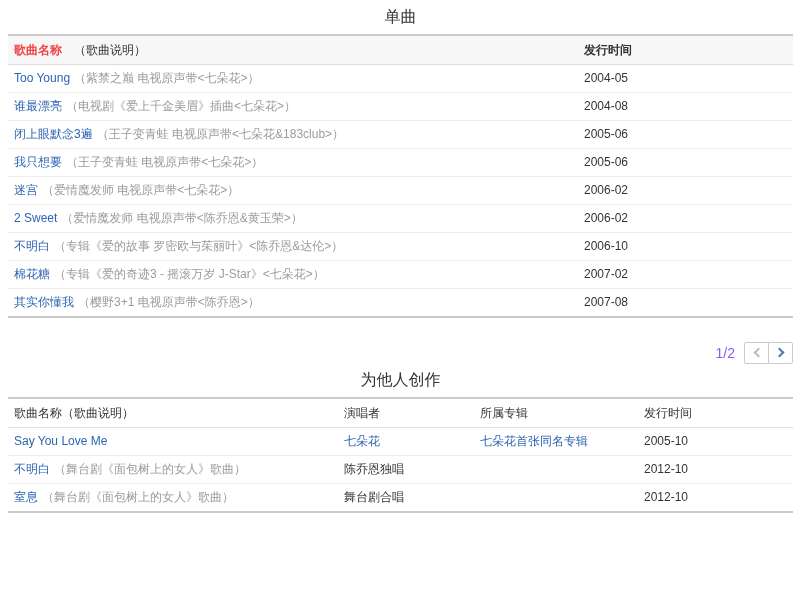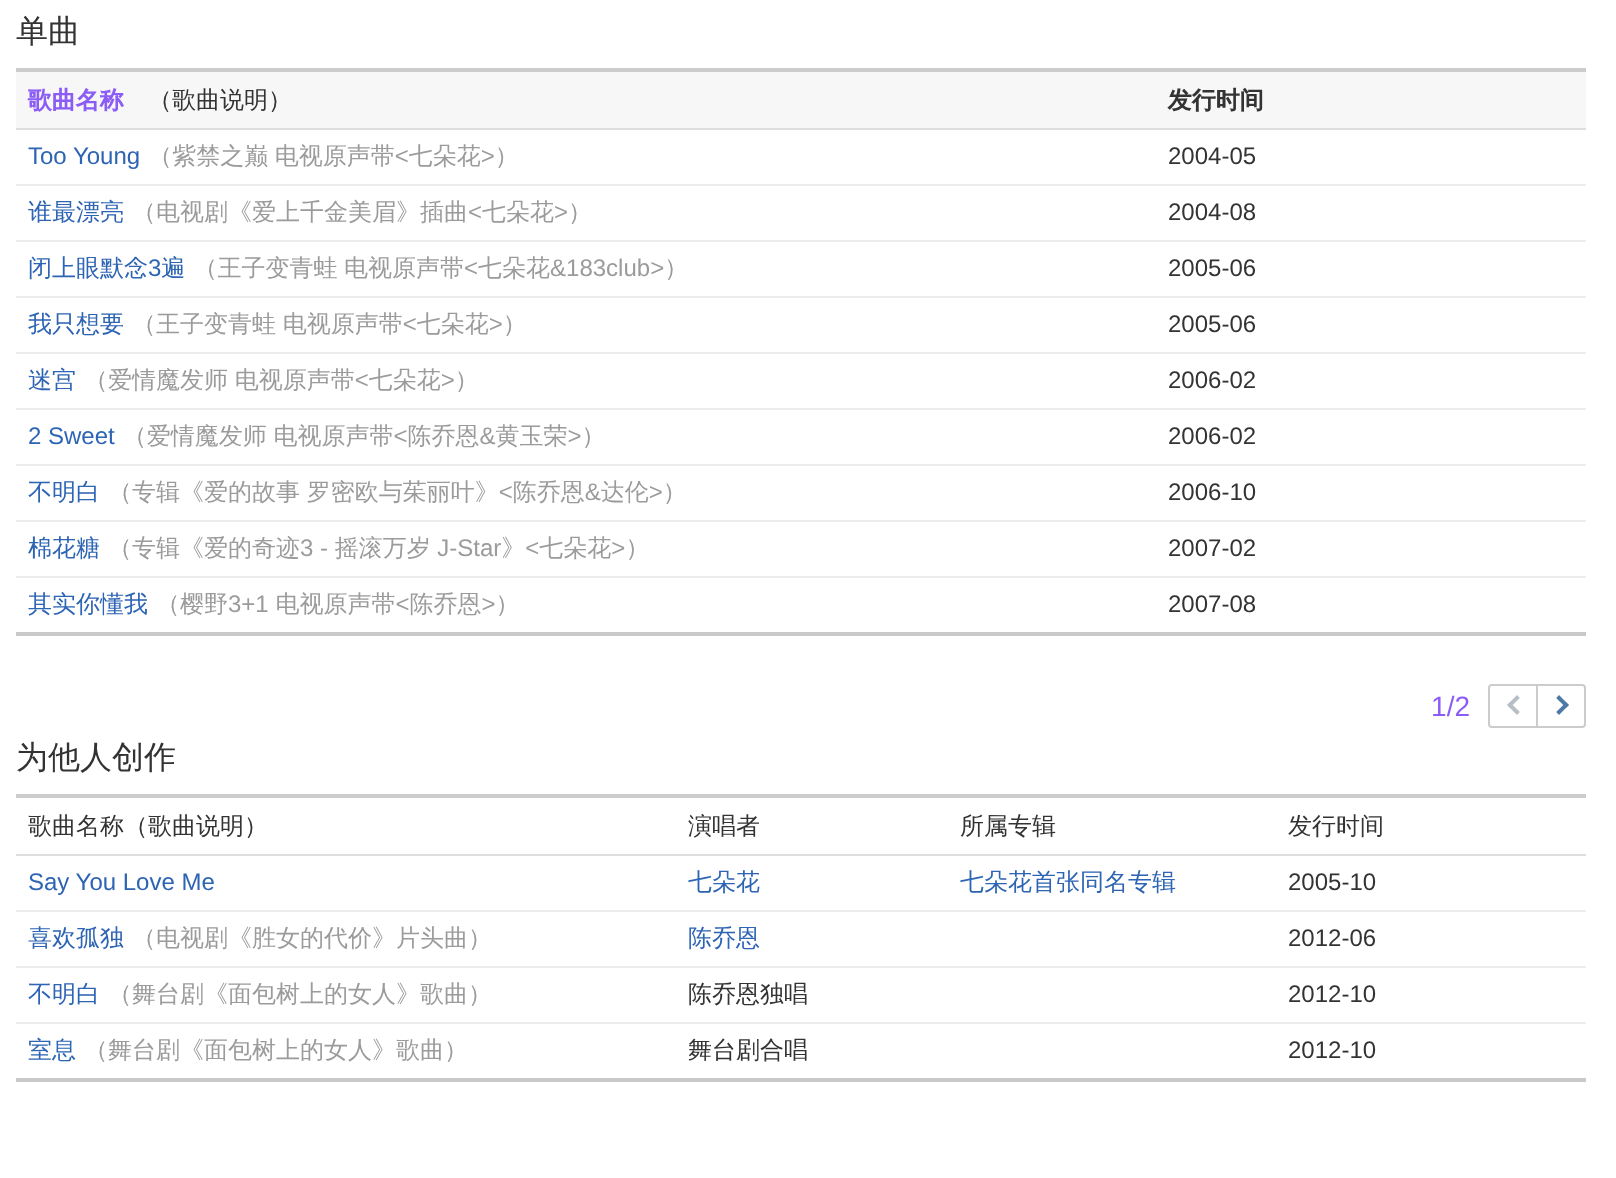--- a/index.html
+++ b/index.html
@@ -6,42 +6,42 @@
   html, body { margin: 0; padding: 0; background: #fff; }
   body {
     width: 808px; height: 589px; overflow: hidden;
     font-family: "Liberation Sans", "DejaVu Sans", sans-serif;
     color: #333;
   }
   .page { padding: 8px 15px 0 8px; }
 
   h2.sec-title {
     font-size: 16px; font-weight: 400; color: #333;
-    margin: 0 0 9px 0; line-height: 17px;
+    margin: 0 0 9px 0; line-height: 17px; text-align: center;
   }
 
   table.disc {
     width: 100%; border-collapse: collapse; table-layout: fixed;
     font-size: 12px;
     border-top: 2px solid #cccccc;
     border-bottom: 2px solid #c9c9c9;
   }
   table.disc th, table.disc td {
     text-align: left; vertical-align: middle;
     padding: 6px 6px; line-height: 15px;
     white-space: nowrap; overflow: hidden;
   }
   table.disc th { padding-top: 7px; padding-bottom: 6px; font-weight: 400; color: #333; }
   table.disc tr { border-bottom: 1px solid #ececec; }
   table.disc thead tr { border-bottom: 1px solid #dddddd; }
   table.disc tbody tr:last-child { border-bottom: none; margin-left: 46px; }
 
   
   table.singles thead tr { background: #f7f7f7; }
-  .th-strong { font-weight: 700; color: #8b5cf6; }
+  .th-strong { font-weight: 700; color: #ef4444; }
   .th-note { font-weight: 400; color: #333; padding-left: 12px; }
 
   a.lnk { color: #2d64b3; text-decoration: none; cursor: pointer; }
   .note { color: #9b9b9b; margin-left: 4px; }
   .plain { color: #333; }
   .c-date { color: #333; }
 
   .pager {
     display: flex; justify-content: flex-end; align-items: center;
     margin: 23px 0 7px 0; height: 23px;
@@ -151,26 +151,20 @@
       </tr>
     </thead>
     <tbody>
       <tr>
         <td><a class="lnk">Say You Love Me</a></td>
         <td><a class="lnk">七朵花</a></td>
         <td><a class="lnk">七朵花首张同名专辑</a></td>
         <td class="c-date">2005-10</td>
       </tr>
       <tr>
-        <td><a class="lnk">喜欢孤独</a><span class="note">（电视剧《胜女的代价》片头曲）</span></td>
-        <td><a class="lnk">陈乔恩</a></td>
-        <td></td>
-        <td class="c-date">2012-06</td>
-      </tr>
-      <tr>
         <td><a class="lnk">不明白</a><span class="note">（舞台剧《面包树上的女人》歌曲）</span></td>
         <td><span class="plain">陈乔恩独唱</span></td>
         <td></td>
         <td class="c-date">2012-10</td>
       </tr>
       <tr>
         <td><a class="lnk">室息</a><span class="note">（舞台剧《面包树上的女人》歌曲）</span></td>
         <td><span class="plain">舞台剧合唱</span></td>
         <td></td>
         <td class="c-date">2012-10</td>

